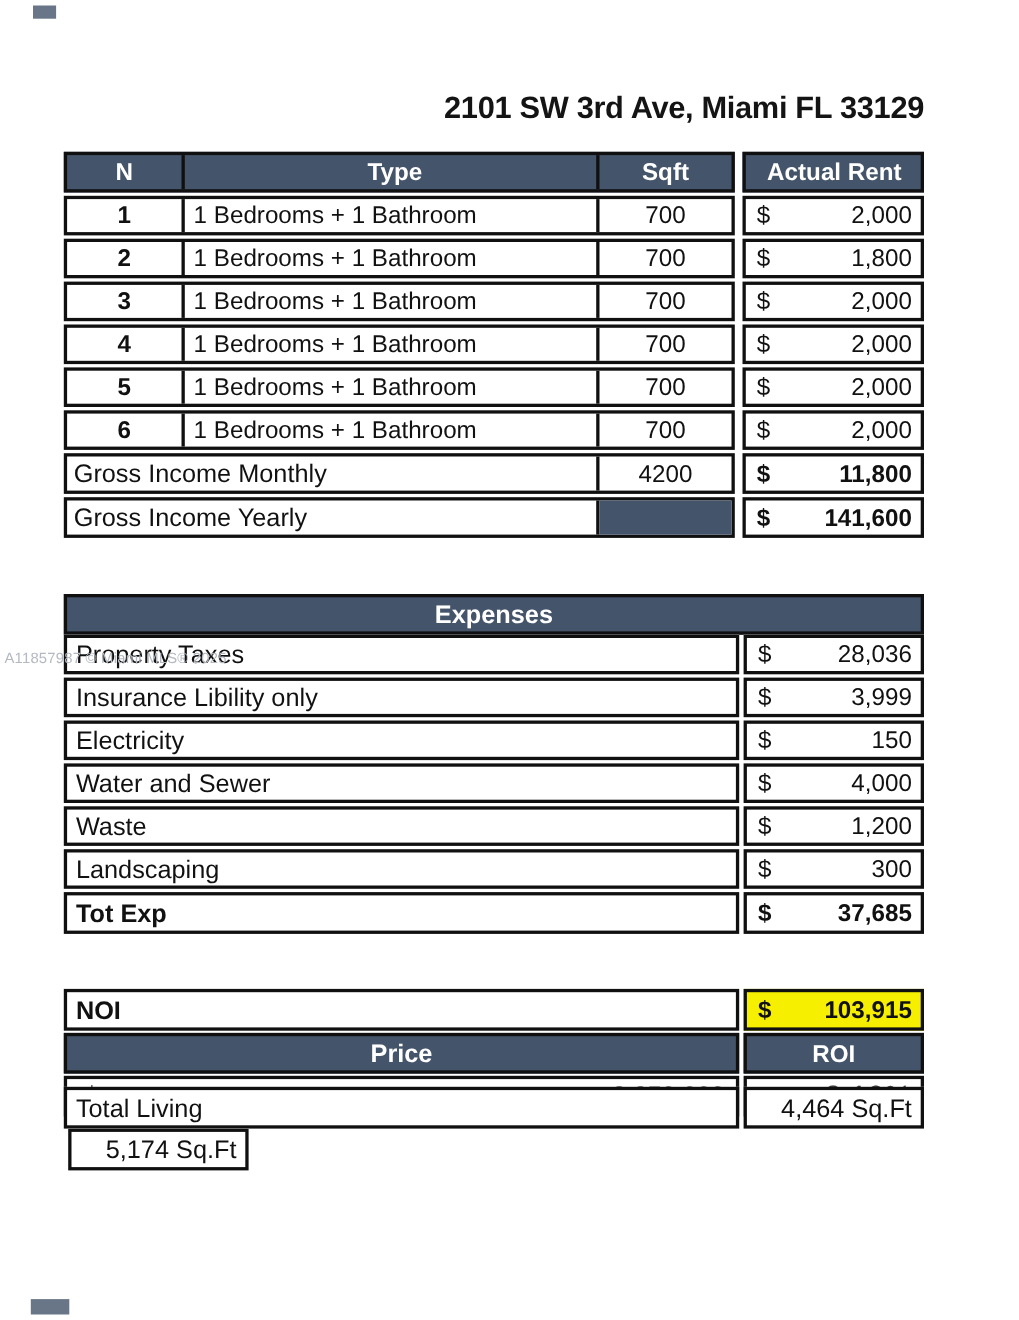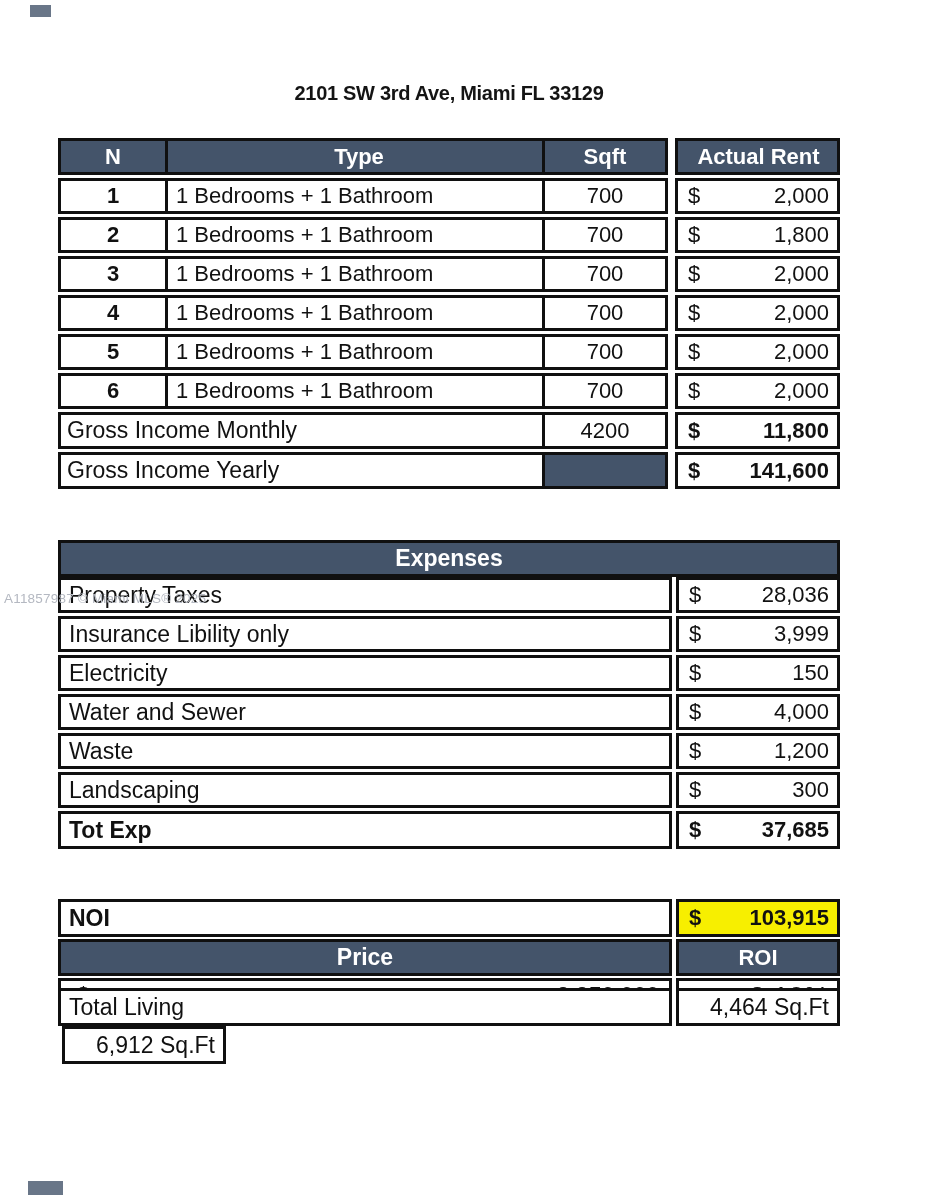--- a/index.html
+++ b/index.html
@@ -20,22 +20,22 @@
     background: #44546a;
     opacity: 0.8;
   }
   .corner-mark.top { left: 30px; top: 5px; width: 21px; height: 12px; }
   .corner-mark.bottom { left: 28px; top: 1181px; width: 35px; height: 14px; }
 
   .title {
     position: absolute;
     left: 58px; top: 82px;
     width: 782px;
-    text-align: center;
-    font-size: 20px;
+    text-align: right;
+    font-size: 28px;
     font-weight: bold;
     letter-spacing: -0.3px;
     color: #141414;
   }
 
   .watermark {
     position: absolute;
     left: 4px; top: 591px;
     font-size: 13.5px;
     color: #b4b8c1;
@@ -364,17 +364,17 @@
   <div class="section" style="top:988px">
 
     <div class="rowline" style="margin-top:0">
       <div class="box widebox label-cell h38">Total Living</div>
       <div class="gap2"></div>
       <div class="box size-value h38">4,464 Sq.Ft</div>
     </div>
 
     <div class="rowline tight">
       <div class="gap2"></div>
-      <div class="box size-value h38">6,912 Sq.Ft</div>
+      <div class="box size-value h38">5,174 Sq.Ft</div>
     </div>
   </div>
 
 </div>
 
 </body></html>

